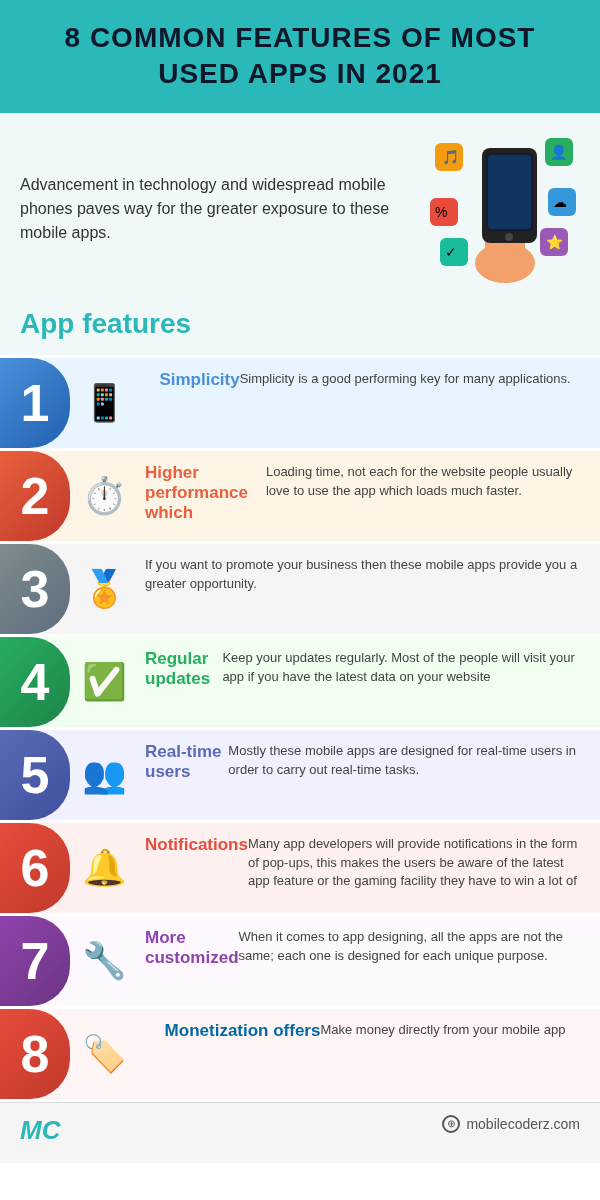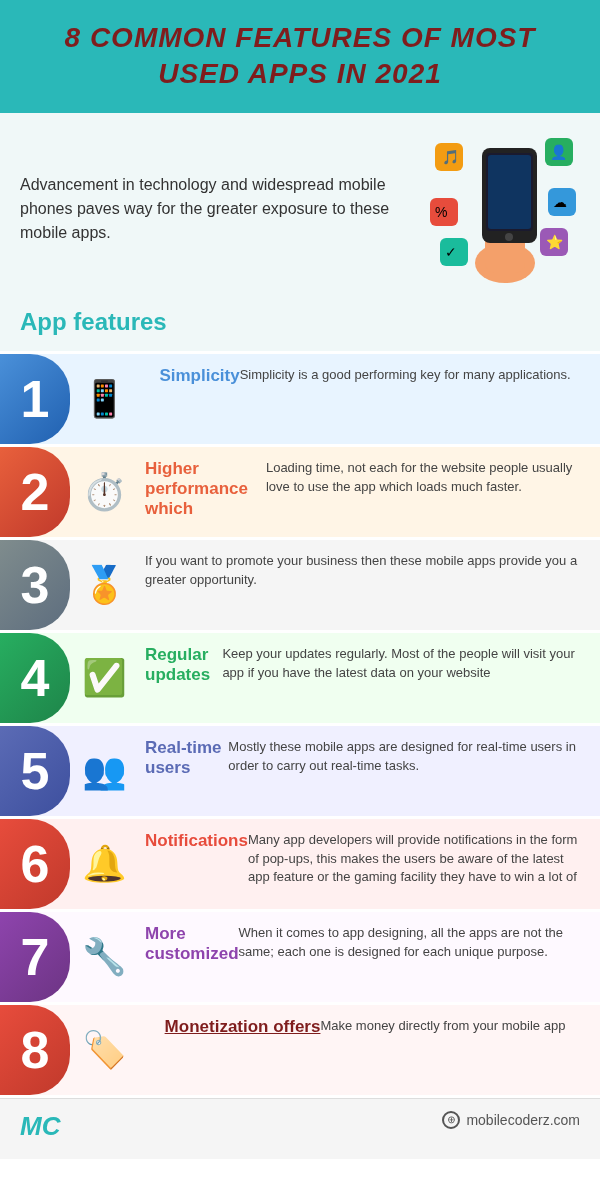--- a/index.html
+++ b/index.html
@@ -11,27 +11,26 @@
       overflow-x: hidden;
     }
 
     
     .header {
       background: #2ab8b8;
       padding: 20px 30px;
       text-align: center;
     }
     .header h1 {
-      color: #7f1d1d;
+      color: #0f172a;
       font-size: 28px;
       font-weight: 900;
       text-transform: uppercase;
       line-height: 1.3;
       letter-spacing: 1px;
-      font-style: italic;
     }
 
     
     .intro {
       background: #f0f8f8;
       padding: 20px 20px 10px 20px;
       display: flex;
       align-items: flex-start;
       justify-content: space-between;
     }
@@ -44,21 +43,21 @@
       margin-top: 40px;
     }
 
     
     .app-features-heading {
       background: #f0f8f8;
       padding: 5px 20px 15px 20px;
     }
     .app-features-heading h2 {
       color: #2ab8b8;
-      font-size: 24px;
+      font-size: 28px;
       font-weight: 700;
     }
 
     
     .feature-item {
       display: flex;
       align-items: stretch;
       min-height: 90px;
       margin: 3px 0;
     }
@@ -127,21 +126,21 @@
     .item-6 { background: #fff0f0; }
     .item-6 .feature-number { background: linear-gradient(135deg, #e74c3c, #c0392b); }
     .item-6 .feature-title { color: #e74c3c; }
 
     .item-7 { background: #fef9ff; }
     .item-7 .feature-number { background: linear-gradient(135deg, #8e44ad, #6c3483); }
     .item-7 .feature-title { color: #8e44ad; }
 
     .item-8 { background: #fff5f5; }
     .item-8 .feature-number { background: linear-gradient(135deg, #e74c3c, #c0392b); }
-    .item-8 .feature-title { color: #7f1d1d; text-decoration: underline; }
+    .item-8 .feature-title { color: #0369a1; }
 
     
     .footer {
       background: #f5f5f5;
       padding: 12px 20px;
       display: flex;
       align-items: flex-start;
       justify-content: space-between;
       border-top: 1px solid #ddd;
     }

